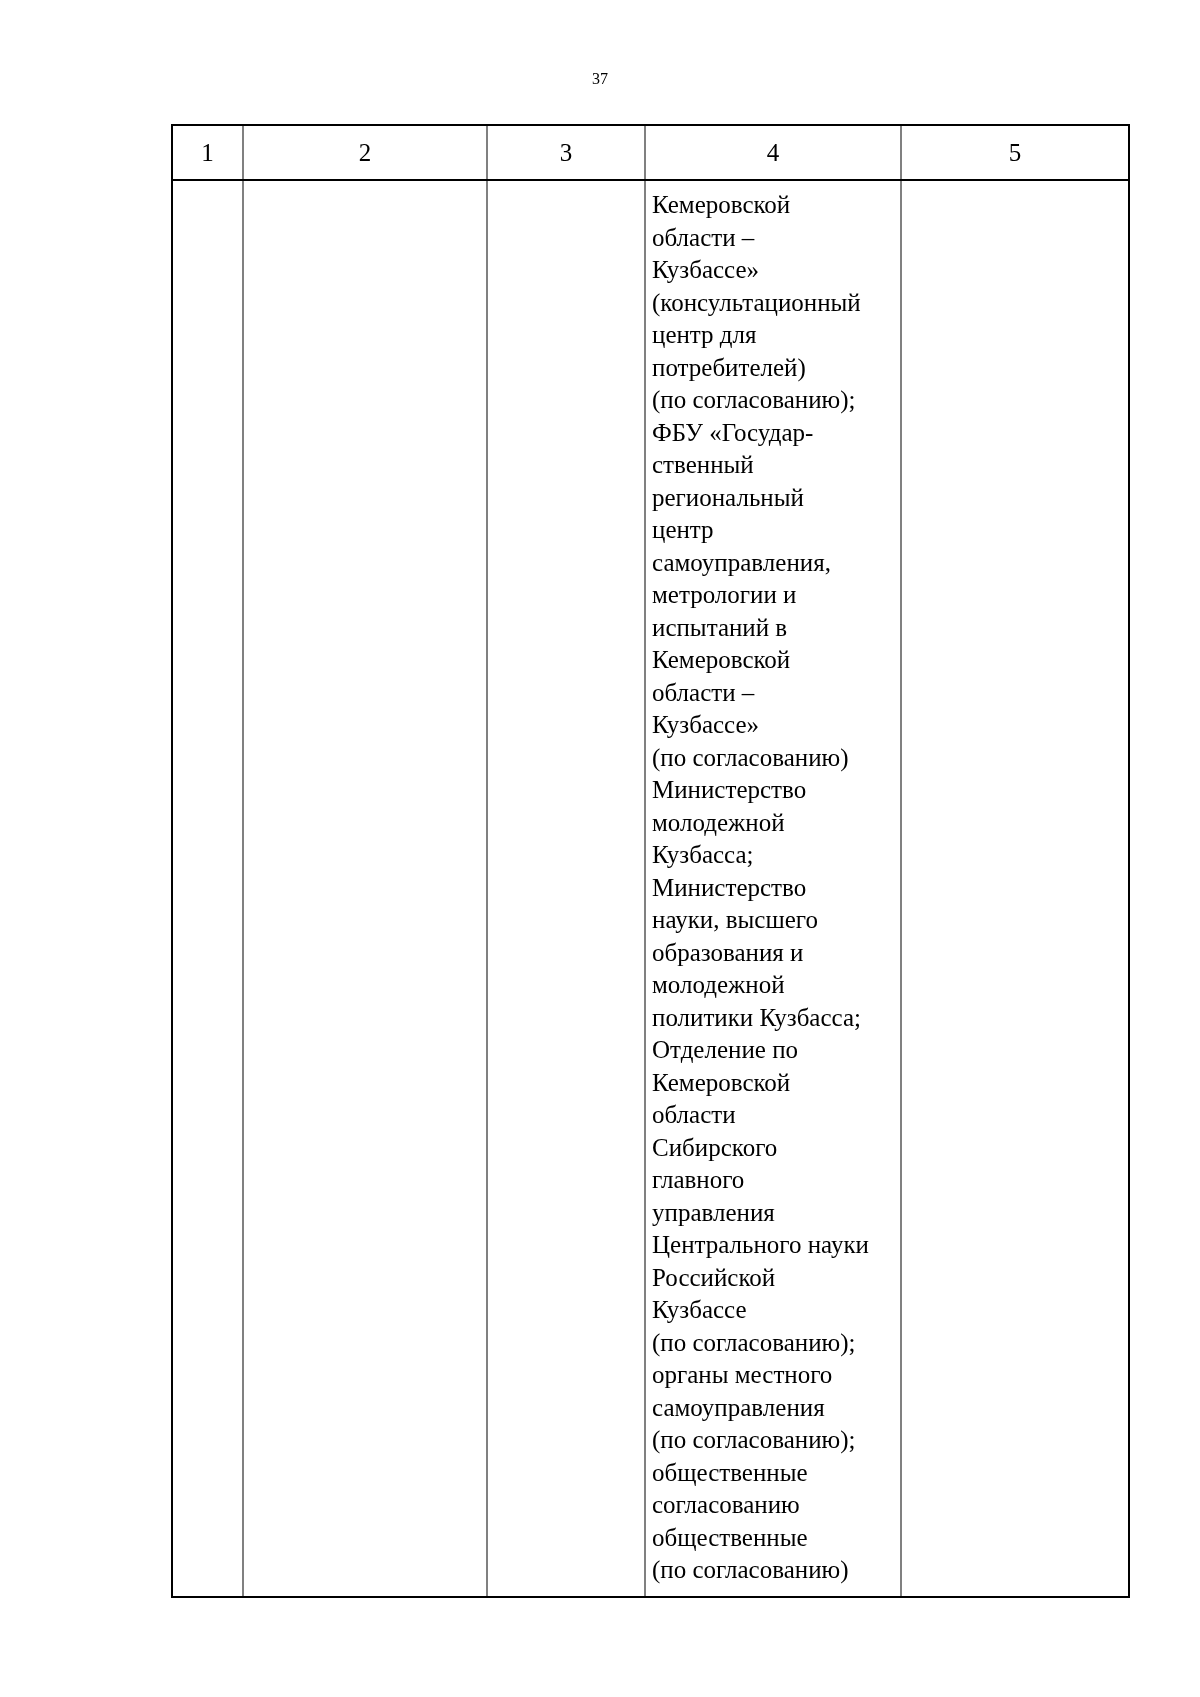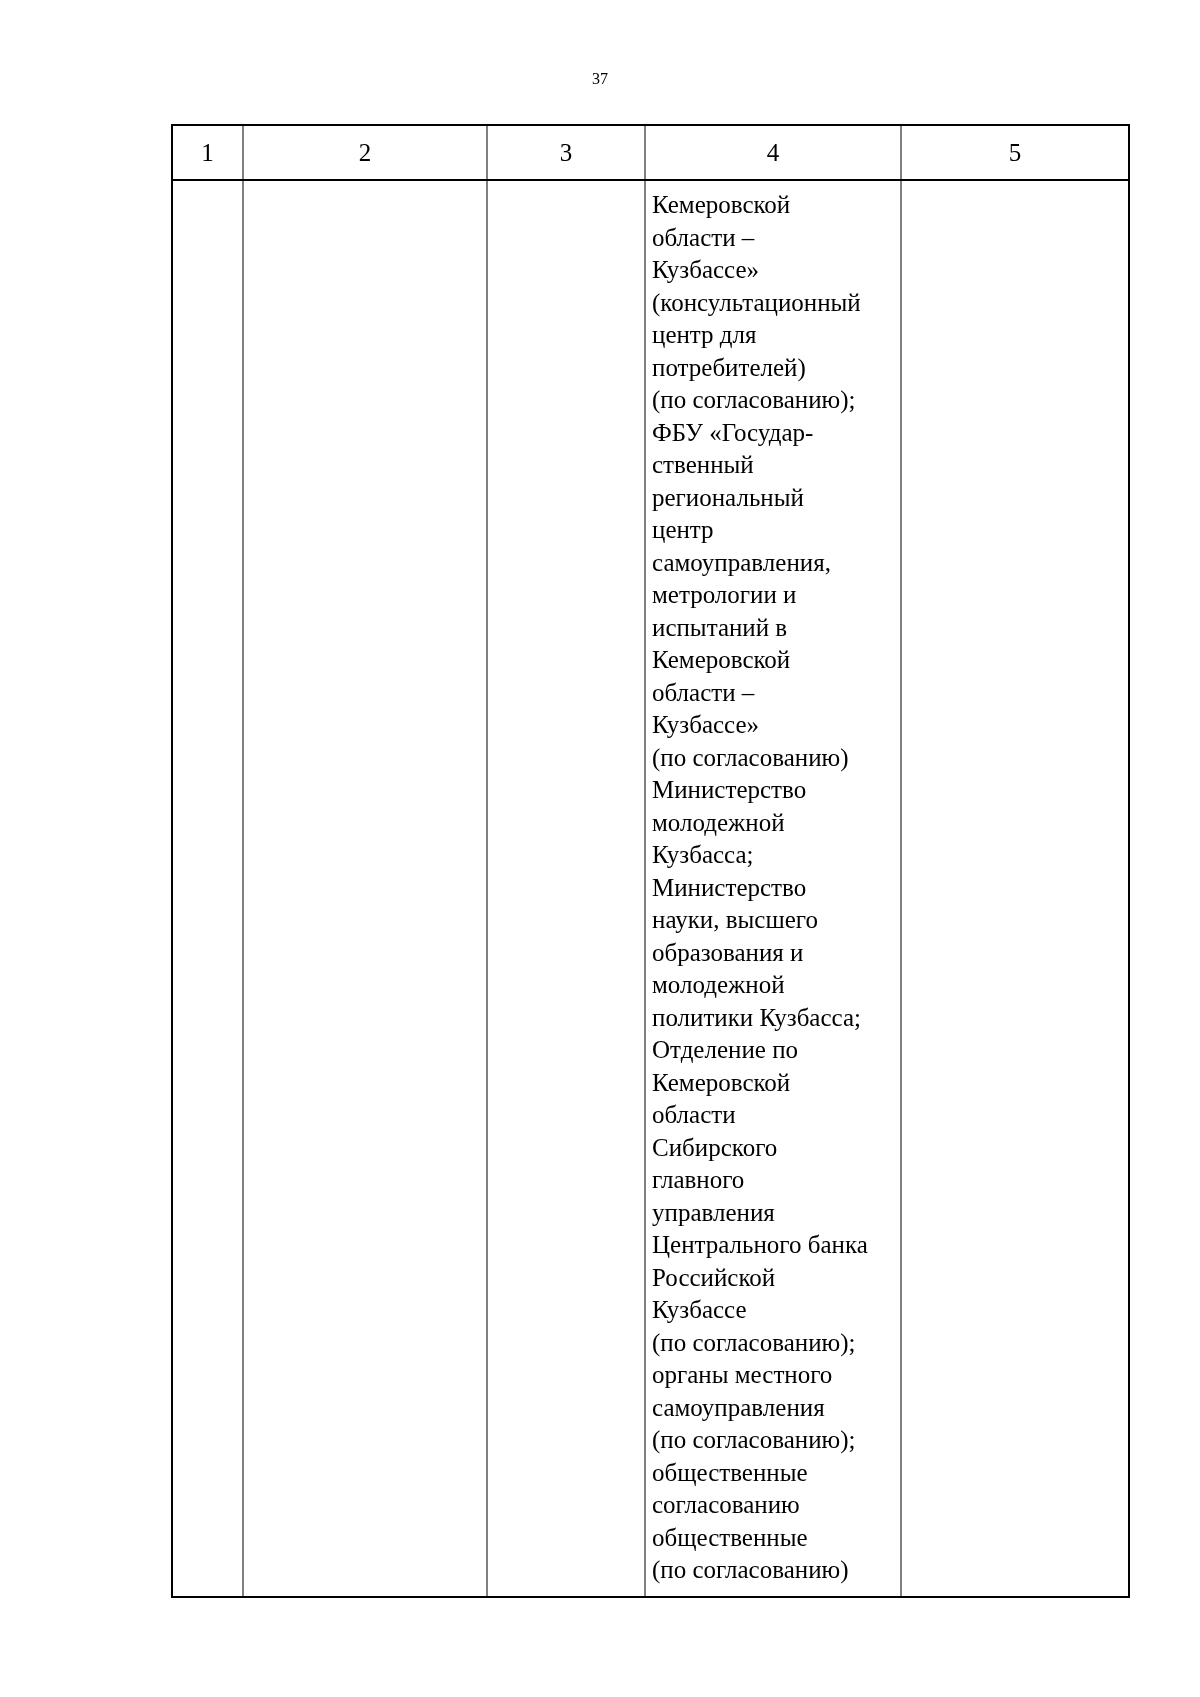--- a/index.html
+++ b/index.html
@@ -71,21 +71,21 @@
             <div>науки, высшего</div>
             <div>образования и</div>
             <div>молодежной</div>
             <div>политики Кузбасса;</div>
             <div>Отделение по</div>
             <div>Кемеровской</div>
             <div>области</div>
             <div>Сибирского</div>
             <div>главного</div>
             <div>управления</div>
-            <div>Центрального банка</div>
+            <div>Центрального науки</div>
             <div>Российской</div>
             <div>Кузбассе</div>
             <div>(по согласованию);</div>
             <div>органы местного</div>
             <div>самоуправления</div>
             <div>(по согласованию);</div>
             <div>общественные</div>
             <div>согласованию</div>
             <div>общественные</div>
             <div>(по согласованию)</div>

